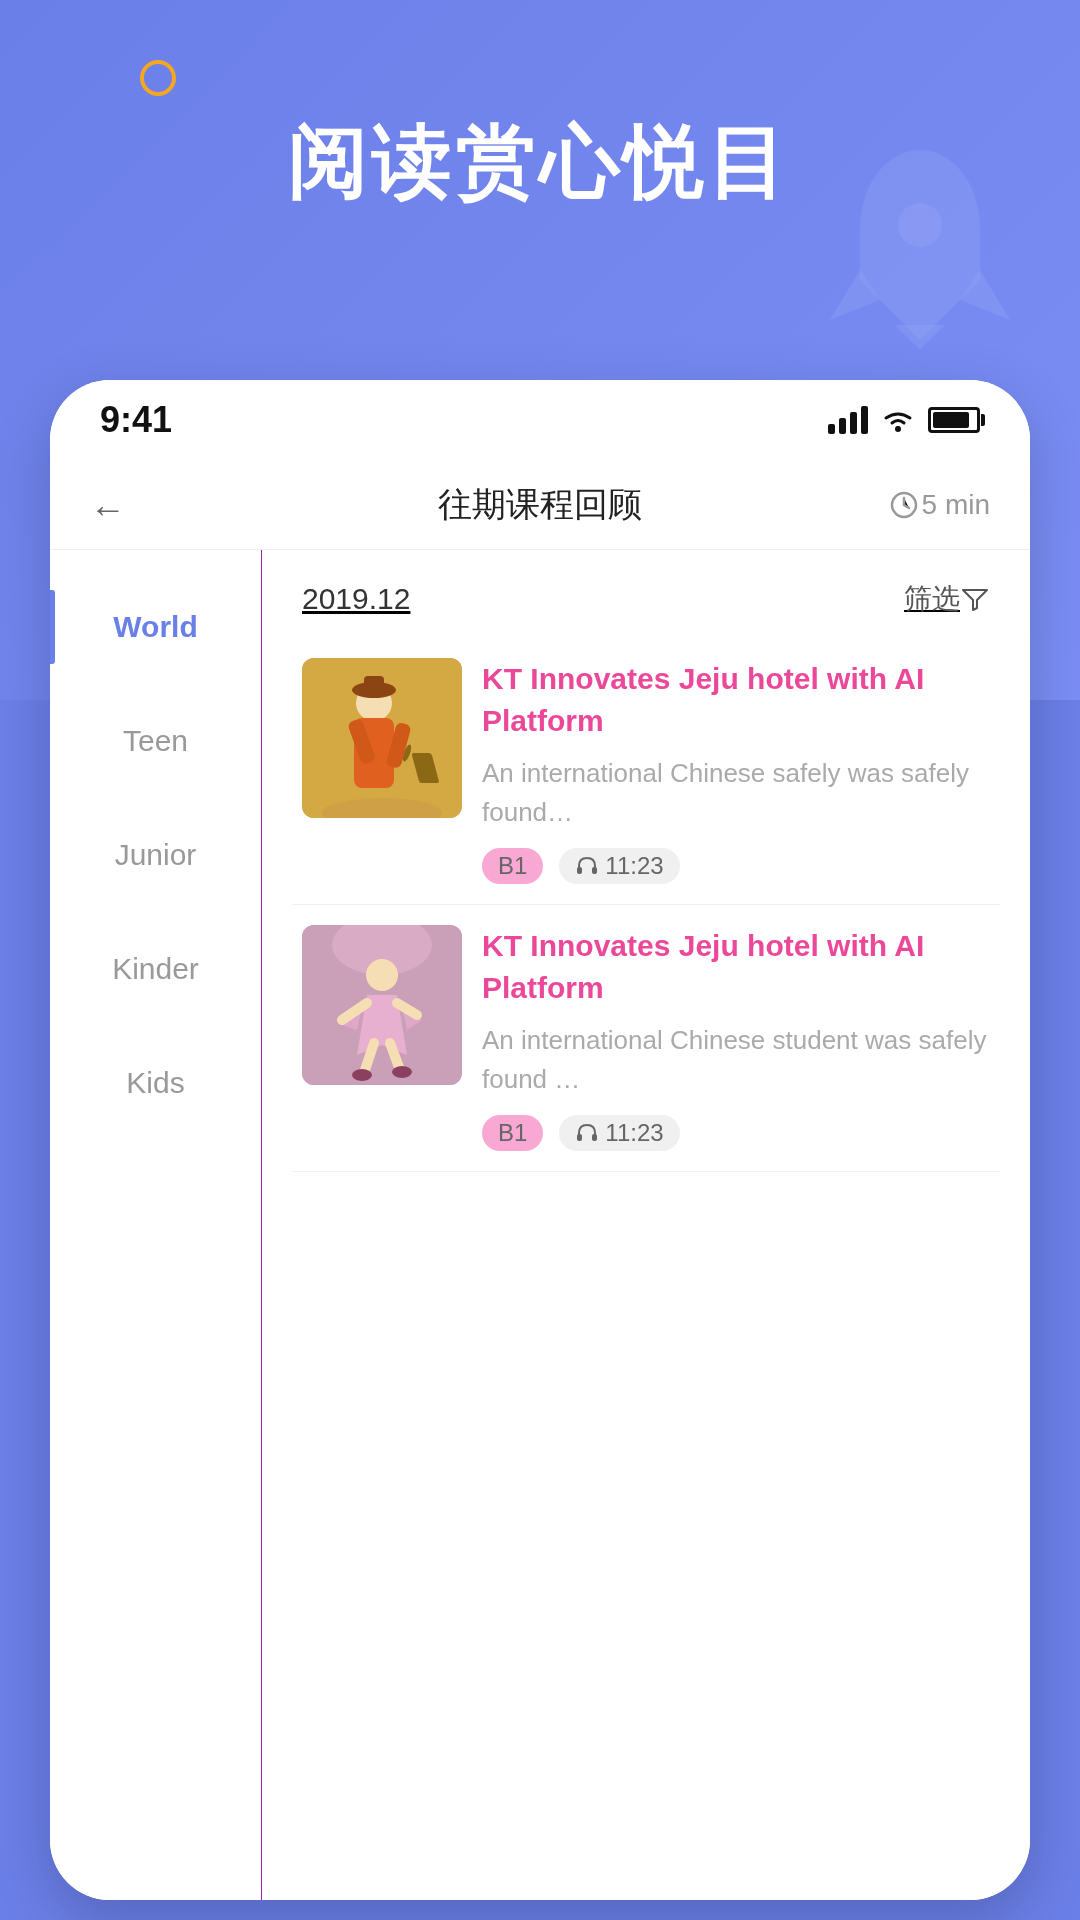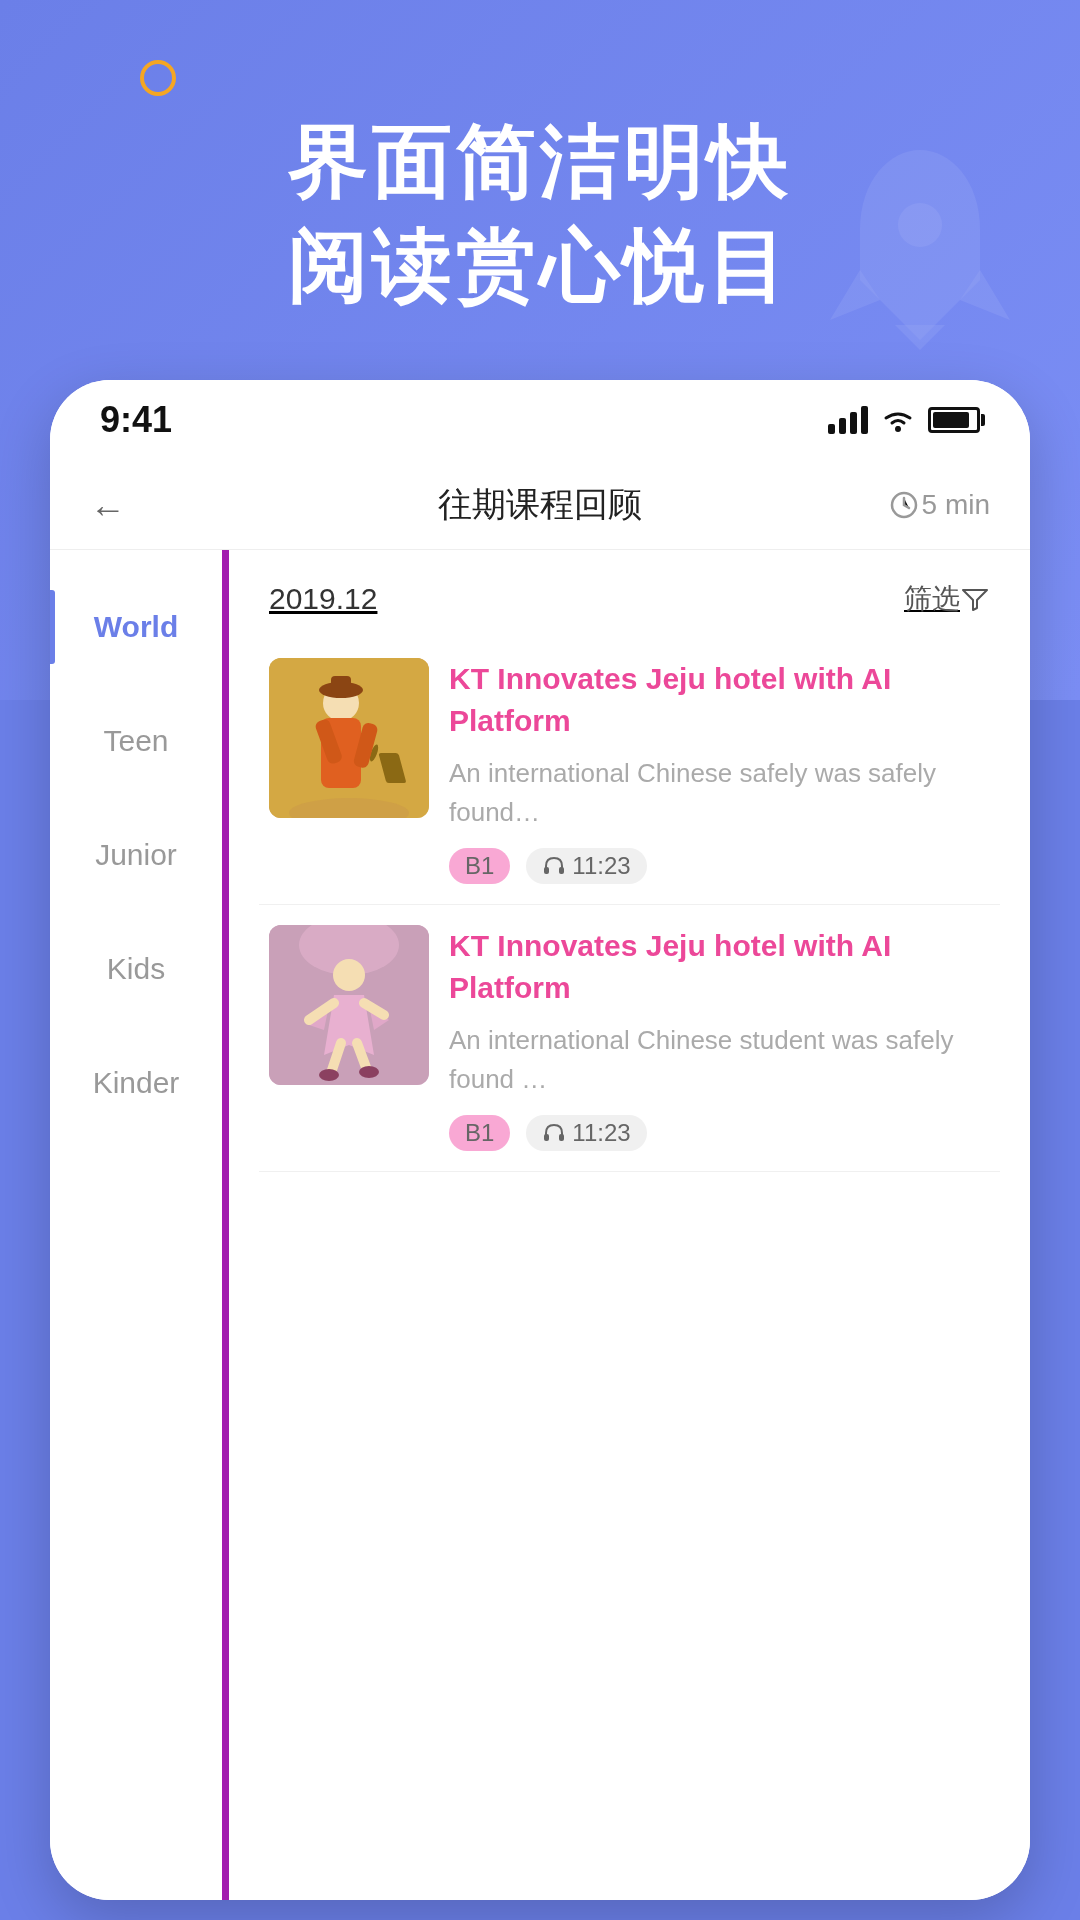--- a/index.html
+++ b/index.html
@@ -167,22 +167,22 @@
     }
 
     
     .content-area {
       display: flex;
       height: calc(100% - 170px);
     }
 
     
     .sidebar {
-      width: 179px;
-      border-right: 7px solid #a21caf;
+      width: 212px;
+      border-right: 1px solid #a21caf;
       background: #fff;
       padding-top: 20px;
     }
     .sidebar-item {
       padding: 40px 0;
       text-align: center;
       font-size: 30px;
       color: #999;
       cursor: pointer;
       position: relative;
@@ -311,21 +311,20 @@
 
 <svg class="rocket-bg" viewBox="0 0 200 220" fill="none" xmlns="http://www.w3.org/2000/svg">
   <path d="M100 10 C130 10 160 40 160 90 L160 140 L100 200 L40 140 L40 90 C40 40 70 10 100 10Z" fill="rgba(255,255,255,0.3)"></path>
   <circle cx="100" cy="85" r="22" fill="rgba(255,255,255,0.35)"></circle>
   <path d="M40 130 L10 180 L60 160Z" fill="rgba(255,255,255,0.3)"></path>
   <path d="M160 130 L190 180 L140 160Z" fill="rgba(255,255,255,0.3)"></path>
   <path d="M75 185 L100 210 L125 185Z" fill="rgba(255,255,255,0.3)"></path>
 </svg>
 
 <div class="hero-text">
-  <span class="line1">界面简洁明快</span>
   <span class="line2">阅读赏心悦目</span>
 </div>
 
 <div class="phone-frame">
 
   <div class="status-bar">
     <span class="status-time">9:41</span>
     <div class="status-icons">
 
       <div class="signal-bars">
@@ -366,24 +365,24 @@
       <div class="sidebar-item active">
         <span>World</span>
       </div>
       <div class="sidebar-item">
         <span>Teen</span>
       </div>
       <div class="sidebar-item">
         <span>Junior</span>
       </div>
       <div class="sidebar-item">
+        <span>Kinder</span>
+      </div>
+      <div class="sidebar-item">
         <span>Kids</span>
-      </div>
-      <div class="sidebar-item">
-        <span>Kinder</span>
       </div>
     </div>
 
     <div class="list-area">
 
       <div class="section-header">
         <span class="section-date">2019.12</span>
         <div class="filter-btn">
           <span>筛选</span>
 

